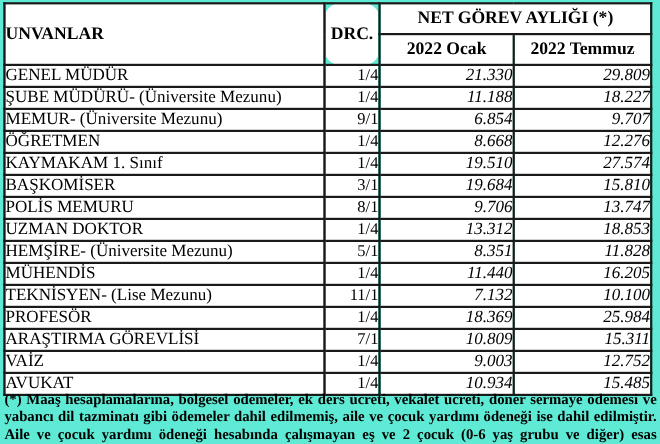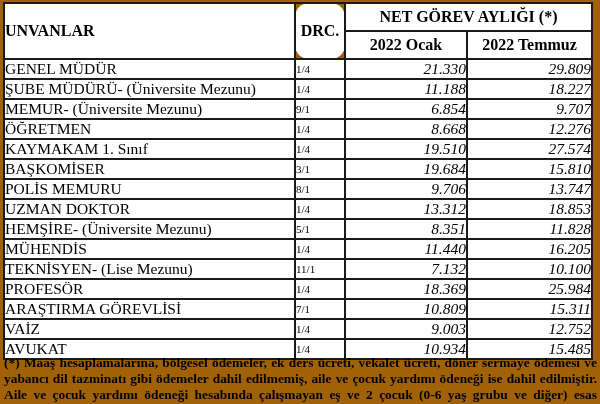--- a/index.html
+++ b/index.html
@@ -9,21 +9,21 @@
     width: 600px;
     height: 404px;
     font-family: "Liberation Serif", serif;
     color: #000000;
     overflow: hidden;
   }
   .page {
     position: relative;
     width: 600px;
     height: 404px;
-    background: #a16207;
+    background: #5eead4;
   }
   table.salary-table {
     position: absolute;
     left: 3px;
     top: 2px;
     width: 590px;
     border-collapse: collapse;
     table-layout: fixed;
     border: 2px solid #1a1a1a;
   }
@@ -66,22 +66,22 @@
   }
   td.c-title {
     text-align: left;
     padding-left: 6px;
     font-size: 15.5px;
     height: 17.6px;
     vertical-align: middle;
     margin-left: 44px;
   }
   td.c-drc {
-    text-align: left;
-    font-size: 11px;
+    text-align: right;
+    font-size: 15px;
     vertical-align: middle;
   }
   td.c-num {
     text-align: right;
     padding-right: 8px;
     font-size: 15.5px;
     vertical-align: middle;
     font-style: italic;
   }
   .footnote {

